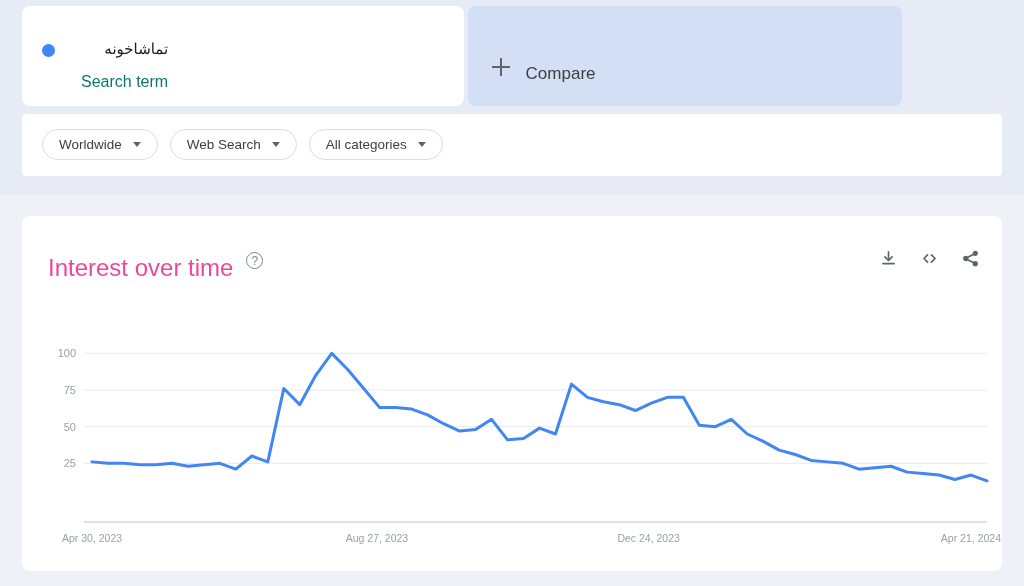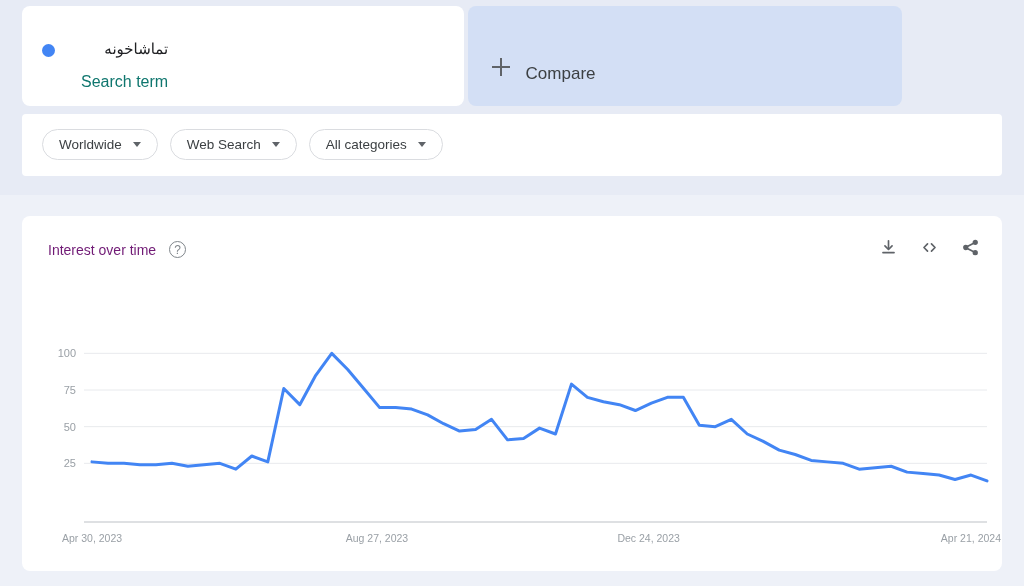--- a/index.html
+++ b/index.html
@@ -162,22 +162,23 @@
     right: 22px;
     display: flex;
     align-items: center;
     justify-content: space-between;
   }
   .chart-title-wrap {
     display: flex;
     align-items: center;
   }
   .chart-title {
-    font-size: 14px;
-    color: #701a75;
+    font-size: 24px;
+    color: #ec4899;
+    margin-top: 16px;
   }
   .help-icon {
     margin-left: 13px;
     width: 17px; height: 17px;
     border: 1.4px solid #80868b;
     border-radius: 50%;
     color: #80868b;
     font-size: 12px;
     line-height: 16px;
     text-align: center;

